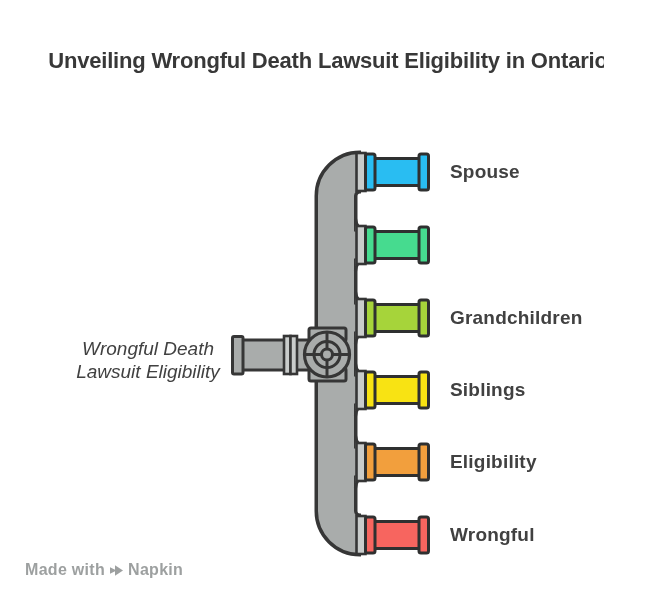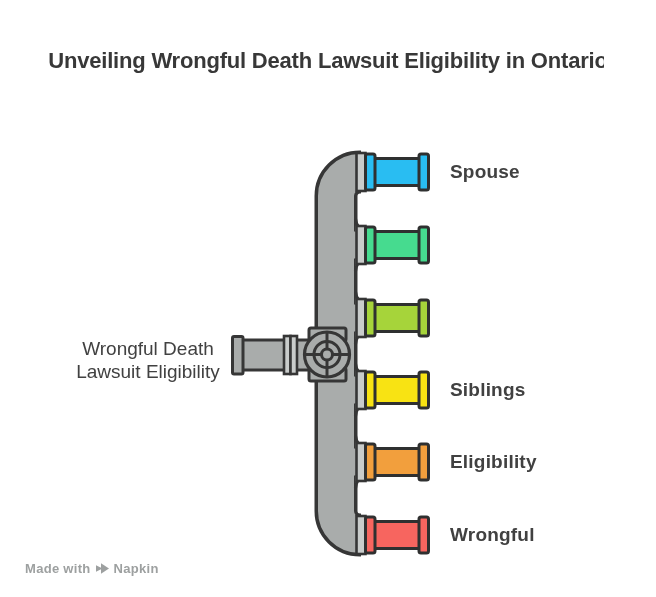--- a/index.html
+++ b/index.html
@@ -6,29 +6,29 @@
   #stage{
     position:relative;width:604px;height:597px;background:#ffffff;overflow:hidden;
     font-family:"Liberation Sans", sans-serif;
   }
   .title{
     position:absolute;left:0;top:48px;width:656px;text-align:center;
     font-size:22px;font-weight:bold;letter-spacing:-0.2px;color:#383838;
   }
   .source-label{
     position:absolute;left:43px;top:337px;width:210px;text-align:center;
-    font-size:19px;line-height:23px;color:#414141;font-weight:500;
+    font-size:19px;line-height:23px;color:#414141;font-weight:500;font-style:italic;
   }
   .branch-label{
     position:absolute;left:450px;height:26px;display:flex;align-items:center;
     font-size:19px;color:#414141;font-weight:700;letter-spacing:0.2px;
   }
   .footer{
     position:absolute;left:25px;top:561px;display:flex;align-items:center;gap:4px;
-    font-size:13px;font-weight:700;color:#9DA0A0;letter-spacing:0.3px;
+    font-size:16px;font-weight:700;color:#9DA0A0;letter-spacing:0.3px;
   }
   svg{position:absolute;left:0;top:0;}
   .pipe-dark{stroke:#363636;fill:none;stroke-linecap:butt;}
   .trunk-dark{stroke-width:43px;}
   .stub-dark{stroke-width:33px;}
   .pipe-gray{stroke:#A9ACAB;fill:none;stroke-linecap:butt;}
   .trunk-gray{stroke-width:36px;}
   .stub-gray{stroke-width:27px;}
   .fillet{fill:#A9ACAB;stroke:none;}
   .fillet-arc{fill:none;stroke:#363636;stroke-width:3.2px;}
@@ -139,20 +139,21 @@
   </svg>
 
   <div class="title">Unveiling Wrongful Death Lawsuit Eligibility in Ontario</div>
 
   <div class="source-label">
     <div>Wrongful Death</div>
     <div>Lawsuit Eligibility</div>
   </div>
 
   <div class="branch-label" style="top:159px">Spouse</div>
+  <div class="branch-label" style="top:305px">Grandchildren</div>
   <div class="branch-label" style="top:377px">Siblings</div>
   <div class="branch-label" style="top:449px">Eligibility</div>
   <div class="branch-label" style="top:522px">Wrongful</div>
 
   <div class="footer">
     <span>Made with</span>
     <svg width="15" height="13" viewBox="0 0 15 13" style="position:static">
       <path d="M1,3.2 L7.5,6.5 L1,9.8 Z" fill="#9DA0A0"></path>
       <path d="M6,1.2 L14,6.5 L6,11.8 Z" fill="#9DA0A0"></path>
     </svg>

